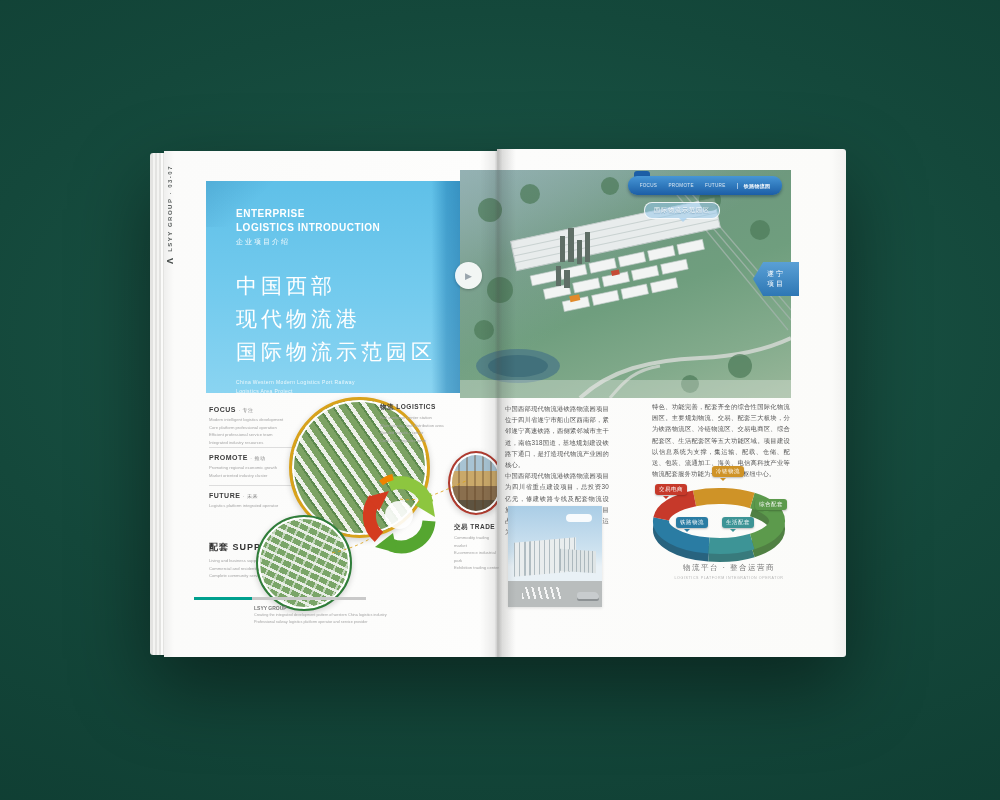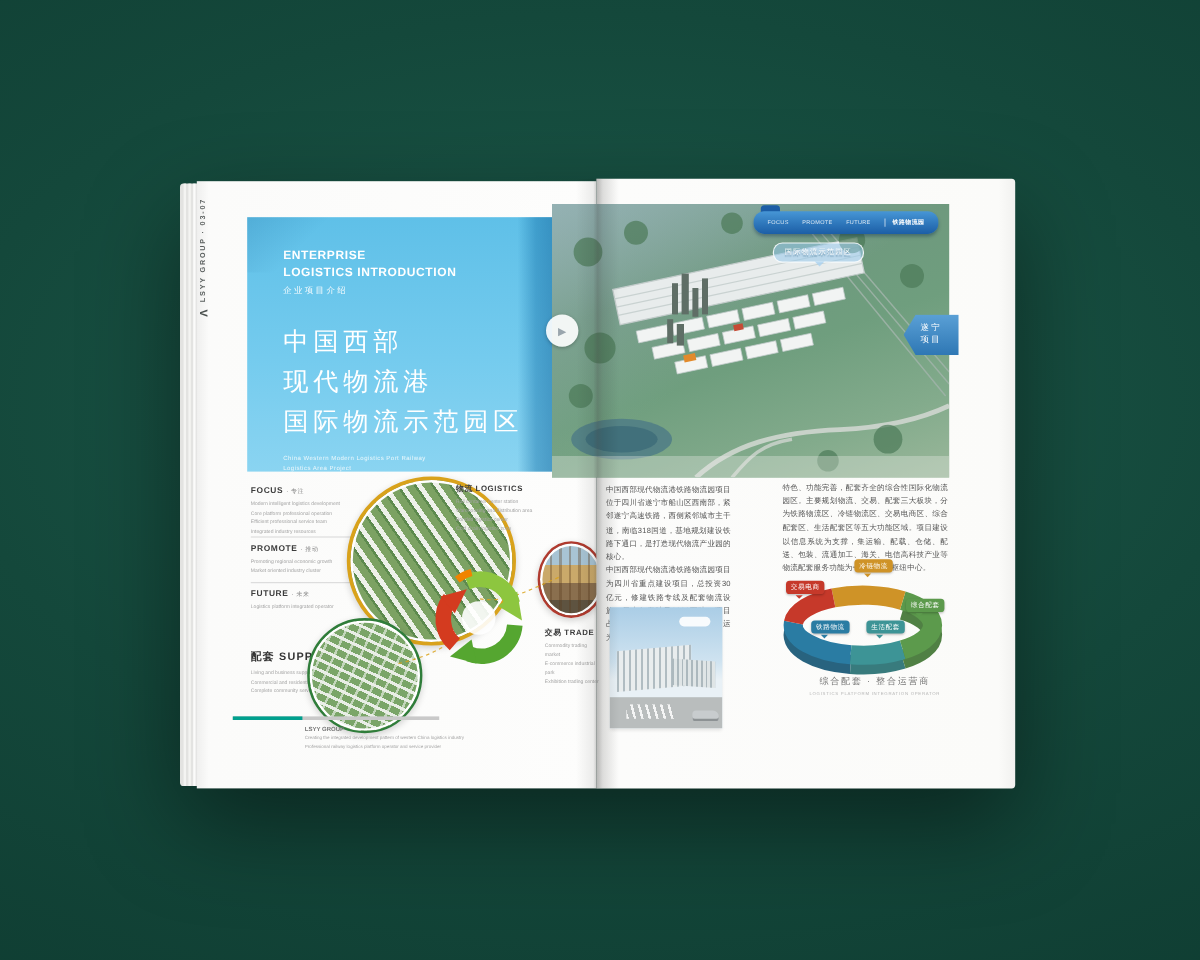--- a/index.html
+++ b/index.html
@@ -265,21 +265,21 @@
           <path d="M47.5 17.3 A58 25 0 0 0 14.2 37.8" fill="none" stroke="#c6392a" stroke-width="16"></path>
         </g>
       </svg>
     </div>
     <span class="chip red" style="left:158px;top:335px">交易电商</span>
     <span class="chip gold" style="left:215px;top:317px">冷链物流</span>
     <span class="chip green" style="left:258px;top:350px">综合配套</span>
     <span class="chip blue" style="left:179px;top:368px">铁路物流</span>
     <span class="chip teal" style="left:225px;top:368px">生活配套</span>
     <div class="ring-caption">
-      <div>综合配套 · 整合运营商</div>
+      <div>物流平台 · 整合运营商</div>
       <div class="tiny">LOGISTICS PLATFORM INTEGRATION OPERATOR</div>
     </div>
   </div>
 
   <div class="aerial">
     <svg viewBox="0 0 331 228">
       <defs>
         <linearGradient id="haze" x1="0" y1="0" x2="1" y2="1">
           <stop offset="0" stop-color="#9fb8c0" stop-opacity=".55"></stop>
           <stop offset=".5" stop-color="#9fb8c0" stop-opacity="0"></stop>

